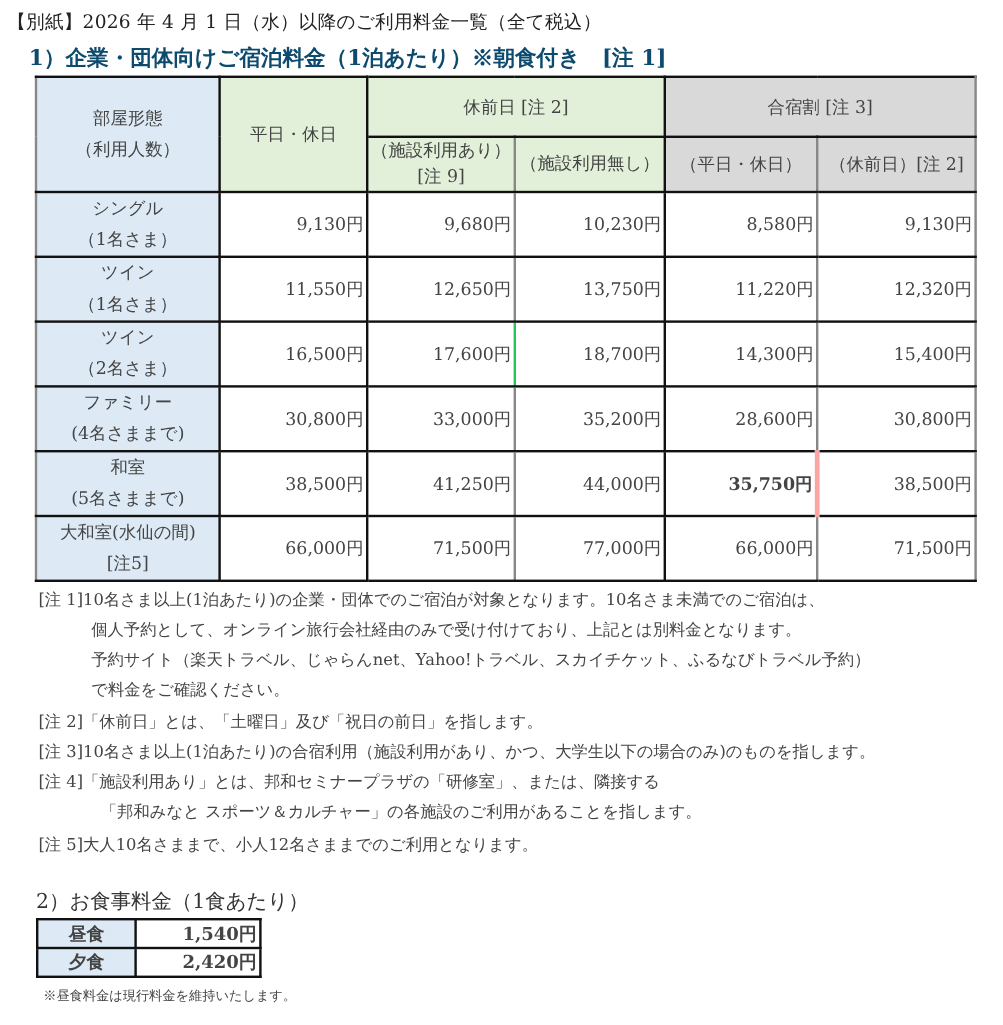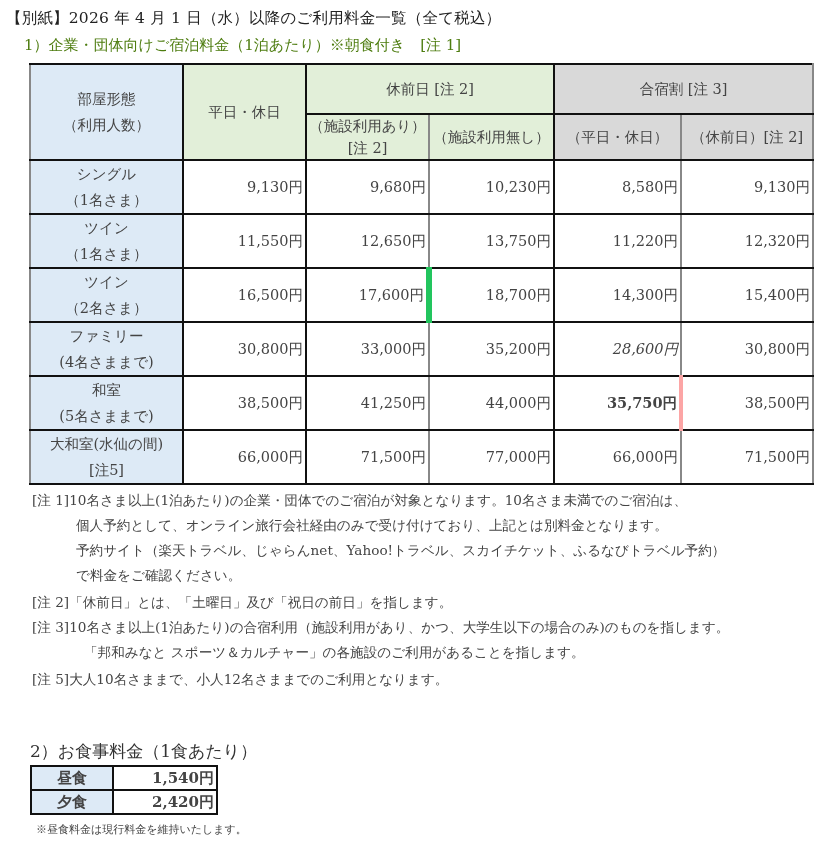--- a/index.html
+++ b/index.html
@@ -7,21 +7,21 @@
     width: 836px; height: 854px; position: relative; overflow: hidden;
     font-family: "DejaVu Serif", "Liberation Serif", serif;
     color: #3a3a3a;
   }
   .title {
     position: absolute; left: 6px; top: 8px;
     font-size: 15.5px; color: #222; white-space: nowrap; letter-spacing: 0.2px;
   }
   .subtitle {
     position: absolute; left: 24px; top: 36px;
-    font-size: 15px; color: #4d7c0f; white-space: nowrap;
+    font-size: 18px; color: #0c4a6e; white-space: nowrap; font-weight: bold;
   }
   table.rates {
     position: absolute; left: 29px; top: 63px;
     border-collapse: collapse; table-layout: fixed;
     width: 783px;
   }
   table.rates td {
     padding: 0; font-size: 14.5px; color: #444;
     border: 2px solid #111;
   }
@@ -78,21 +78,21 @@
       <div>部屋形態</div>
       <div>（利用人数）</div>
     </td>
     <td rowspan="2" class="hdr-green center">平日・休日</td>
     <td colspan="2" class="hdr-green center">休前日 [注 2]</td>
     <td colspan="2" class="hdr-gray center gb-r">合宿割 [注 3]</td>
   </tr>
   <tr style="height:41px">
     <td class="hdr-green center small" style="border-right:2px solid #888;">
       <div>（施設利用あり）</div>
-      <div>[注 2]</div>
+      <div>[注 9]</div>
     </td>
     <td class="hdr-green center small">（施設利用無し）</td>
     <td class="hdr-gray center" style="border-right:2px solid #888;">（平日・休日）</td>
     <td class="hdr-gray center gb-r">（休前日）[注 2]</td>
   </tr>
 
   <tr style="height:52px">
     <td class="hdr-blue room gb-l">
       <div>シングル</div>
       <div>（1名さま）</div>
@@ -113,34 +113,34 @@
     <td class="num">13,750円</td>
     <td class="num" style="border-right:2px solid #888;">11,220円</td>
     <td class="num gb-r">12,320円</td>
   </tr>
   <tr style="height:52px">
     <td class="hdr-blue room gb-l">
       <div>ツイン</div>
       <div>（2名さま）</div>
     </td>
     <td class="num">16,500円</td>
-    <td class="num" style="border-right:6px solid #22c55e;">17,600円</td>
+    <td class="num" style="border-right:2px solid #22c55e;">17,600円</td>
     <td class="num">18,700円</td>
     <td class="num" style="border-right:2px solid #888;">14,300円</td>
     <td class="num gb-r">15,400円</td>
   </tr>
   <tr style="height:52px">
     <td class="hdr-blue room gb-l">
       <div>ファミリー</div>
       <div>(4名さままで)</div>
     </td>
     <td class="num">30,800円</td>
     <td class="num" style="border-right:2px solid #888;">33,000円</td>
     <td class="num">35,200円</td>
-    <td class="num" style="border-right:2px solid #888;font-style:italic;">28,600円</td>
+    <td class="num" style="border-right:2px solid #888;">28,600円</td>
     <td class="num gb-r">30,800円</td>
   </tr>
   <tr style="height:52px">
     <td class="hdr-blue room gb-l">
       <div>和室</div>
       <div>(5名さままで)</div>
     </td>
     <td class="num">38,500円</td>
     <td class="num" style="border-right:2px solid #888;">41,250円</td>
     <td class="num">44,000円</td>
@@ -161,20 +161,21 @@
 </tbody>
   </table>
 
 <div class="notes">
   <div>[注 1]10名さま以上(1泊あたり)の企業・団体でのご宿泊が対象となります。10名さま未満でのご宿泊は、</div>
   <div class="ind">個人予約として、オンライン旅行会社経由のみで受け付けており、上記とは別料金となります。</div>
   <div class="ind">予約サイト（楽天トラベル、じゃらんnet、Yahoo!トラベル、スカイチケット、ふるなびトラベル予約）</div>
   <div class="ind">で料金をご確認ください。</div>
   <div class="gap">[注 2]「休前日」とは、「土曜日」及び「祝日の前日」を指します。</div>
   <div>[注 3]10名さま以上(1泊あたり)の合宿利用（施設利用があり、かつ、大学生以下の場合のみ)のものを指します。</div>
+  <div>[注 4]「施設利用あり」とは、邦和セミナープラザの「研修室」、または、隣接する</div>
   <div class="ind2">「邦和みなと スポーツ＆カルチャー」の各施設のご利用があることを指します。</div>
   <div class="gap">[注 5]大人10名さままで、小人12名さままでのご利用となります。</div>
 </div>
 
 <div class="meal-title">2）お食事料金（1食あたり）</div>
 <table class="meals">
   <colgroup>
       <col style="width:82px">
       <col style="width:104px">
     </colgroup>

